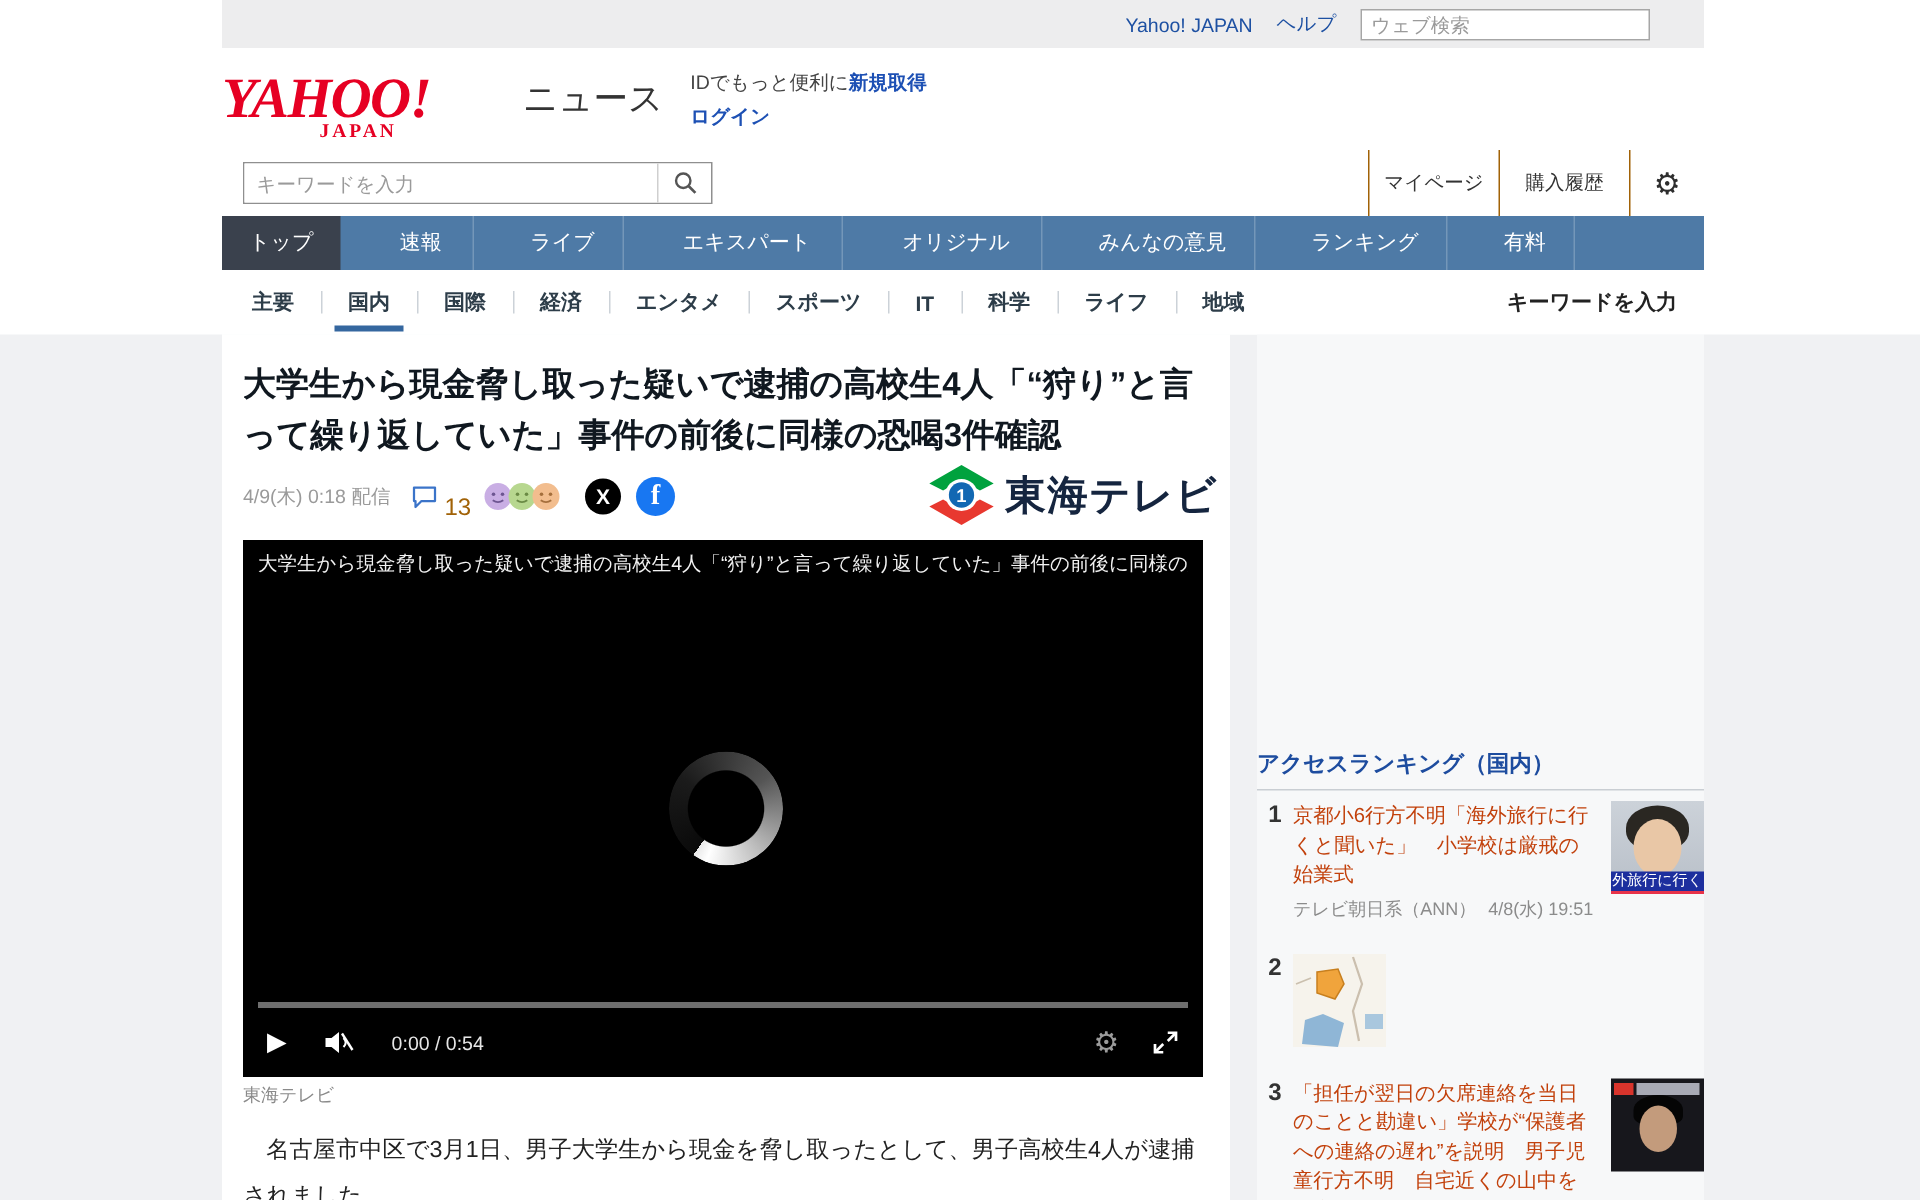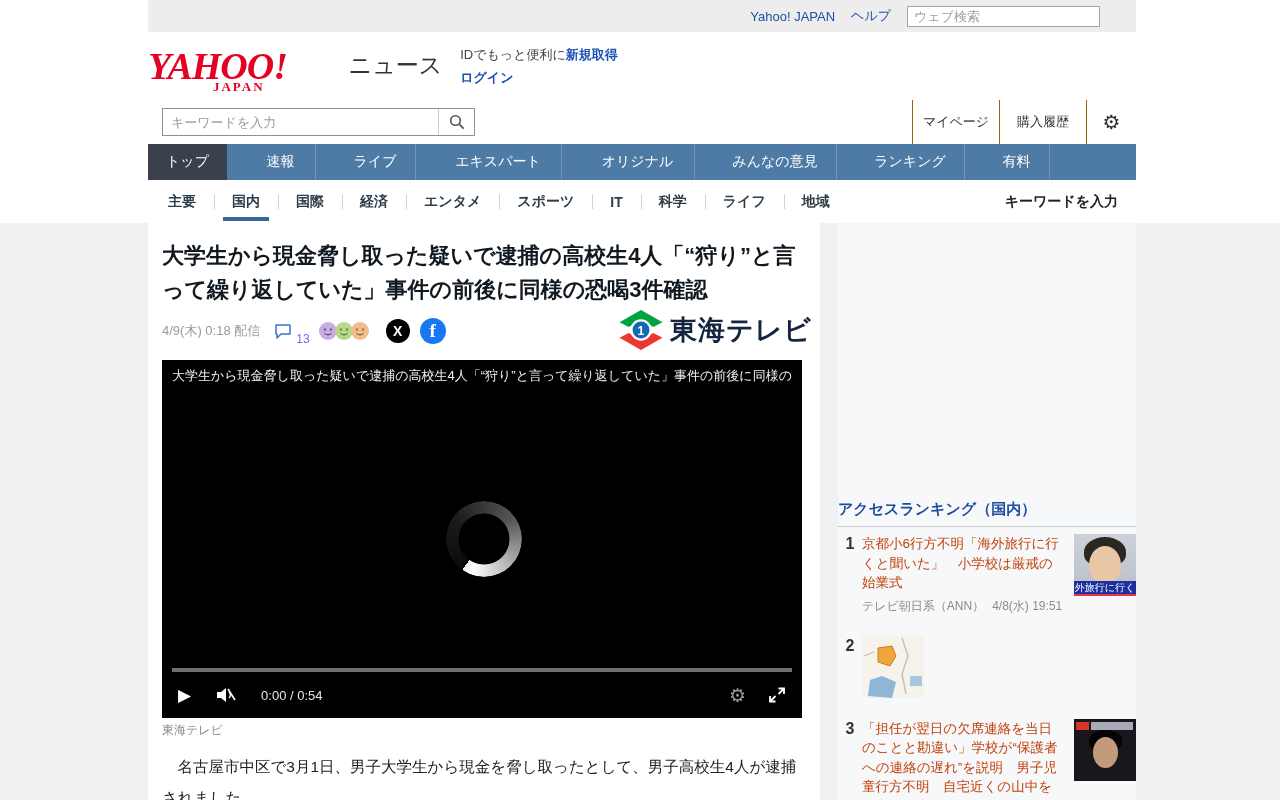--- a/index.html
+++ b/index.html
@@ -60,21 +60,21 @@
   
   .lower { position:absolute; top:223px; left:0; right:0; bottom:0; background:#f0f1f3; }
 
   
   .article-card { position:absolute; top:223px; left:148px; width:672px; height:577px; background:#fff; overflow:hidden; }
   .a-title { position:absolute; top:16px; left:14px; width:648px; font-size:22px; font-weight:bold;
              color:#101820; line-height:1.55; }
   .meta-row { position:absolute; top:92px; left:14px; right:8px; height:32px; display:flex; align-items:center; }
   .a-date { font-size:13px; color:#9a9a9a; }
   .cmt { display:flex; align-items:center; margin-left:14px; gap:4px; cursor:pointer; }
-  .cmt-count { font-size:12px; color:#8b5cf6;margin-top:15px; }
+  .cmt-count { font-size:16px; color:#a16207;margin-top:15px; }
   .emoji-row { display:flex; margin-left:12px; }
   .emoji-row svg { margin-left:-4px; }
   .sns { display:flex; align-items:center; margin-left:16px; gap:10px; }
   .x-circle { width:24px; height:24px; border-radius:50%; background:#000; color:#fff; display:flex;
               align-items:center; justify-content:center; font-weight:bold; font-size:14px; cursor:pointer; }
   .fb-circle { width:26px; height:26px; border-radius:50%; background:#1877f2; color:#fff; display:flex;
                align-items:center; justify-content:center; font-weight:bold; font-size:19px; cursor:pointer;
                font-family:"Liberation Serif","DejaVu Serif",serif; }
   .publisher { position:absolute; right:0; top:-6px; display:flex; align-items:center; gap:6px; cursor:pointer; }
   .pub-name { font-size:27px; font-weight:bold; color:#15253f; letter-spacing:1px; }

